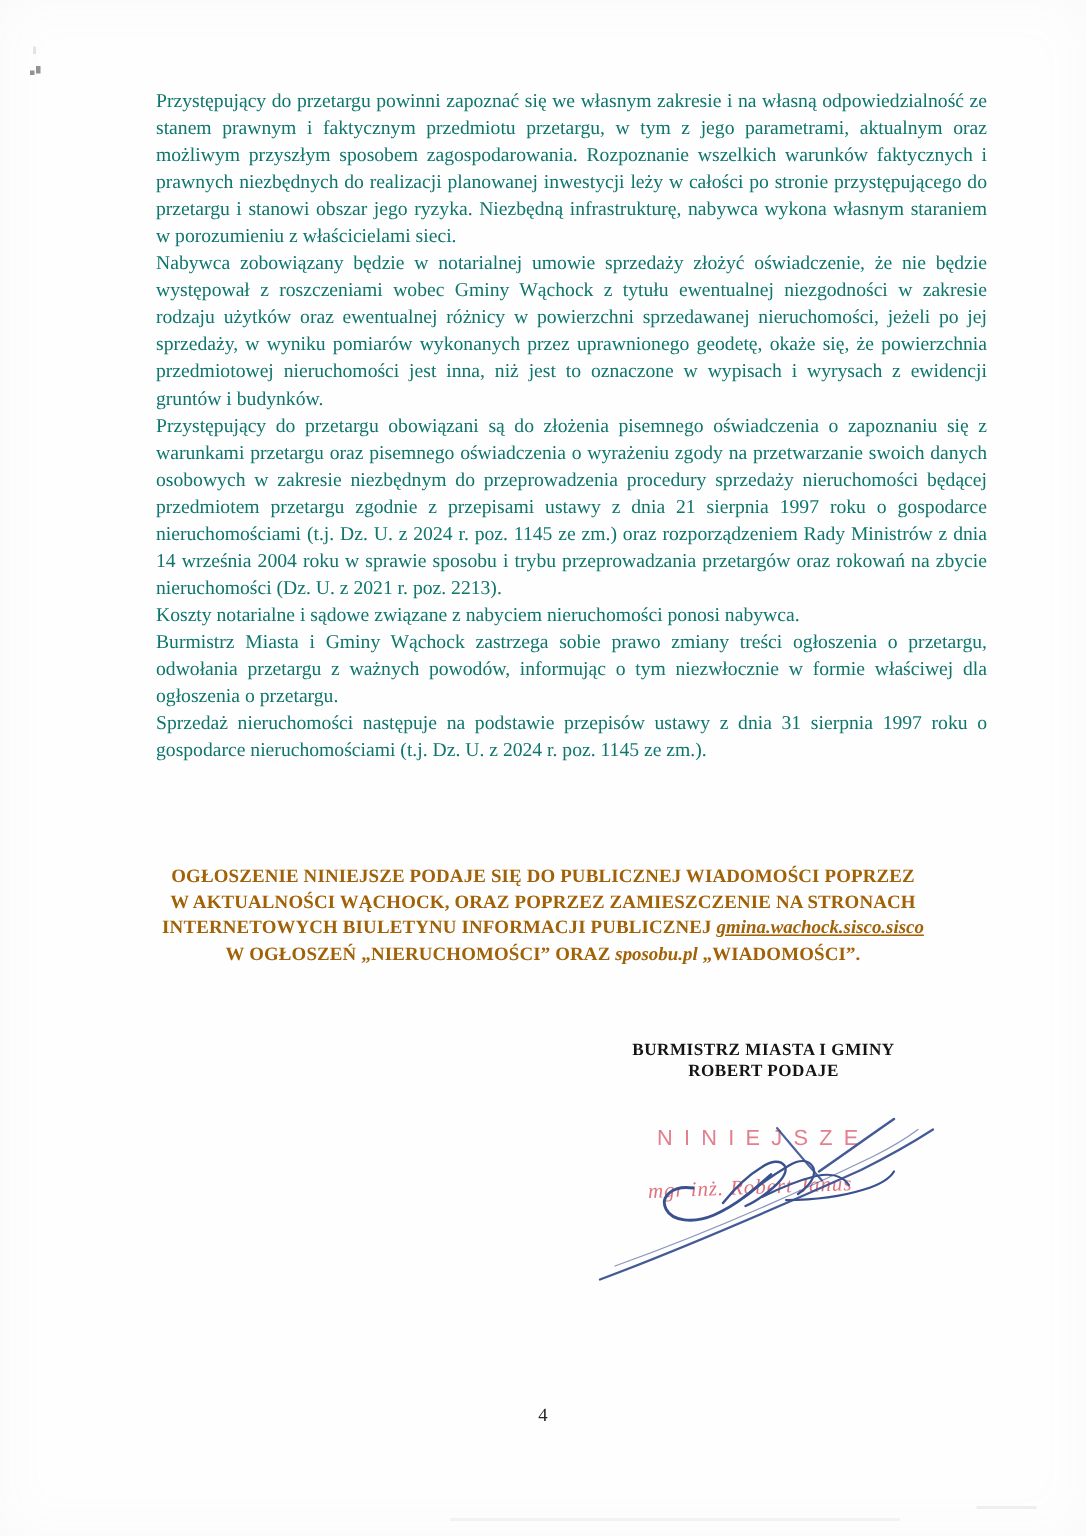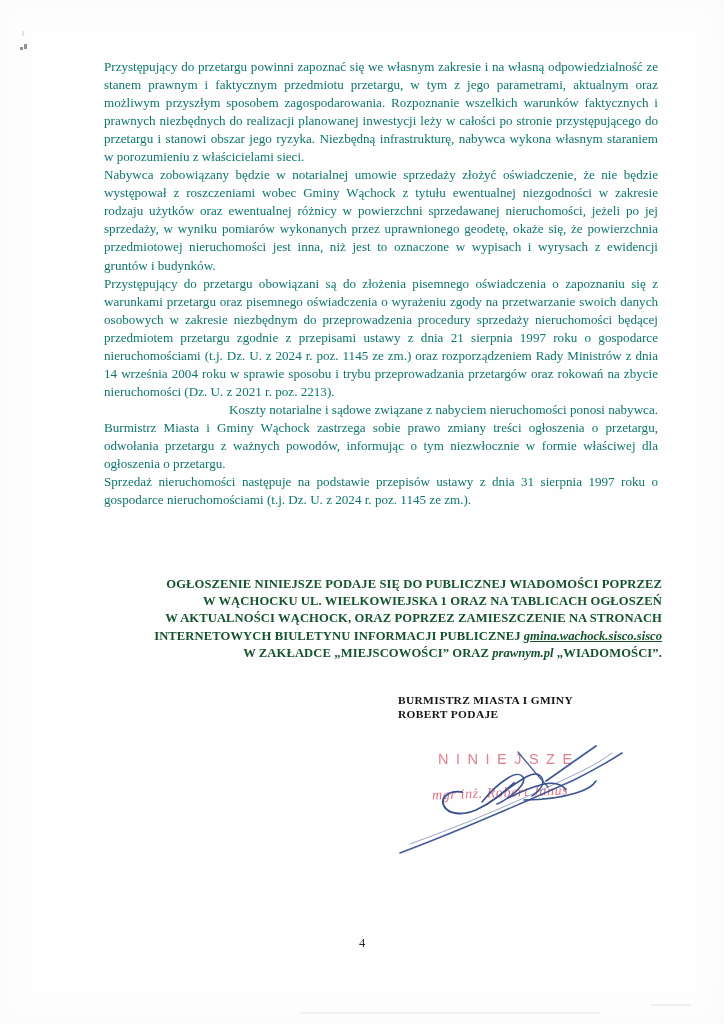--- a/index.html
+++ b/index.html
@@ -49,53 +49,53 @@
     text-align: justify;
     text-justify: inter-word;
     color: #0f766e;
     margin-left: 20px;
   }
   #body-text p {
     margin: 0;
     text-indent: 0;
   }
   #body-text p.nojust {
-    text-align: right;
+    text-align: left;
   }
 
   #public-block {
     position: absolute;
     left: 62px;
     top: 576px;
     width: 600px;
-    text-align: right;
+    text-align: center;
     font-weight: bold;
     font-size: 12.6px;
     line-height: 17.2px;
     letter-spacing: .1px;
-    color: #14532d;
+    color: #a16207;
   }
   #public-block .url {
     font-style: italic;
     font-weight: bold;
     text-decoration: underline;
     letter-spacing: 0;
   }
   #public-block .sitename {
     font-style: italic;
     font-weight: bold;
     letter-spacing: 0;
   }
 
   #signature-title {
     position: absolute;
     left: 398px;
     top: 694px;
     width: 222px;
-    text-align: left;
+    text-align: center;
     font-weight: bold;
     font-size: 11.4px;
     line-height: 13.6px;
     letter-spacing: .35px;
     color: #141414;
   }
 
   #stamp-area {
     position: absolute;
     left: 396px;
@@ -160,24 +160,23 @@
     <p>Przystępujący do przetargu powinni zapoznać się we własnym zakresie i na własną odpowiedzialność ze stanem prawnym i faktycznym przedmiotu przetargu, w tym z jego parametrami, aktualnym oraz możliwym przyszłym sposobem zagospodarowania. Rozpoznanie wszelkich warunków faktycznych i prawnych niezbędnych do realizacji planowanej inwestycji leży w całości po stronie przystępującego do przetargu i stanowi obszar jego ryzyka. Niezbędną infrastrukturę, nabywca wykona własnym staraniem w porozumieniu z właścicielami sieci.</p>
     <p>Nabywca zobowiązany będzie w notarialnej umowie sprzedaży złożyć oświadczenie, że nie będzie występował z roszczeniami wobec Gminy Wąchock z tytułu ewentualnej niezgodności w zakresie rodzaju użytków oraz ewentualnej różnicy w powierzchni sprzedawanej nieruchomości, jeżeli po jej sprzedaży, w wyniku pomiarów wykonanych przez uprawnionego geodetę, okaże się, że powierzchnia przedmiotowej nieruchomości jest inna, niż jest to oznaczone w wypisach i wyrysach z ewidencji gruntów i budynków.</p>
     <p>Przystępujący do przetargu obowiązani są do złożenia pisemnego oświadczenia o zapoznaniu się z warunkami przetargu oraz pisemnego oświadczenia o wyrażeniu zgody na przetwarzanie swoich danych osobowych w zakresie niezbędnym do przeprowadzenia procedury sprzedaży nieruchomości będącej przedmiotem przetargu zgodnie z przepisami ustawy z dnia 21 sierpnia 1997 roku o gospodarce nieruchomościami (t.j. Dz. U. z 2024 r. poz. 1145 ze zm.) oraz rozporządzeniem Rady Ministrów z dnia 14 września 2004 roku w sprawie sposobu i trybu przeprowadzania przetargów oraz rokowań na zbycie nieruchomości (Dz. U. z 2021 r. poz. 2213).</p>
     <p class="nojust">Koszty notarialne i sądowe związane z nabyciem nieruchomości ponosi nabywca.</p>
     <p>Burmistrz Miasta i Gminy Wąchock zastrzega sobie prawo zmiany treści ogłoszenia o przetargu, odwołania przetargu z ważnych powodów, informując o tym niezwłocznie w formie właściwej dla ogłoszenia o przetargu.</p>
     <p>Sprzedaż nieruchomości następuje na podstawie przepisów ustawy z dnia 31 sierpnia 1997 roku o gospodarce nieruchomościami (t.j. Dz. U. z 2024 r. poz. 1145 ze zm.).</p>
   </div>
 
   <div id="public-block">
     <div>OGŁOSZENIE NINIEJSZE PODAJE SIĘ DO PUBLICZNEJ WIADOMOŚCI POPRZEZ</div>
-    <div>W WĄCHOCKU UL. WIELKOWIEJSKA 1 ORAZ NA TABLICACH OGŁOSZEŃ</div>
     <div>W AKTUALNOŚCI WĄCHOCK, ORAZ POPRZEZ ZAMIESZCZENIE NA STRONACH</div>
     <div><span>INTERNETOWYCH BIULETYNU INFORMACJI PUBLICZNEJ </span><span class="url">gmina.wachock.sisco.sisco</span></div>
-    <div><span>W ZAKŁADCE „MIEJSCOWOŚCI” ORAZ </span><span class="sitename">prawnym.pl</span><span> „WIADOMOŚCI”.</span></div>
+    <div><span>W OGŁOSZEŃ „NIERUCHOMOŚCI” ORAZ </span><span class="sitename">sposobu.pl</span><span> „WIADOMOŚCI”.</span></div>
   </div>
 
   <div id="signature-title">
     <div>BURMISTRZ MIASTA I GMINY</div>
     <div>ROBERT PODAJE</div>
   </div>
 
   <div id="stamp-area">
     <div id="stamp-burmistrz">NINIEJSZE</div>
     <div id="stamp-name">mgr inż. Robert Janus</div>

